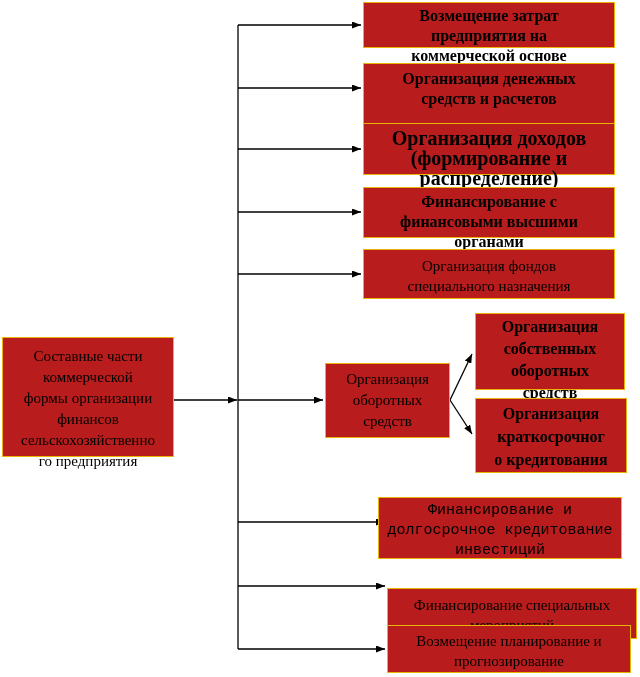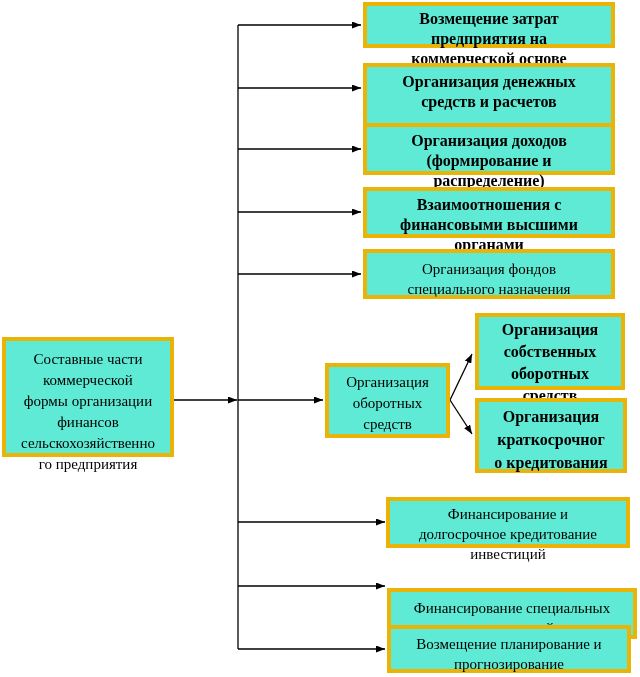--- a/index.html
+++ b/index.html
@@ -12,49 +12,49 @@
     overflow: hidden;
   }
   .connectors {
     position: absolute;
     left: 0; top: 0;
     width: 640px; height: 677px;
   }
   .node {
     position: absolute;
     box-sizing: border-box;
-    background: #5eead4;
-    border: 4px solid #eab308;
+    background: #b91c1c;
+    border: 1px solid #eab308;
   }
   .node .txt {
     position: absolute;
     left: 0; right: 0;
     text-align: center;
     white-space: pre-line;
     color: #000000;
     overflow: visible;
   }
   .bold .txt { font-weight: bold; }
 
   
   #n-cost        { left:363px; top:2px;   width:252px; height:46px; }
   #n-cost .txt   { top:3px;  font-size:16px; line-height:20px; }
   #n-cash        { left:363px; top:63px;  width:252px; height:64px; }
   #n-cash .txt   { top:5px;  font-size:16px; line-height:20px; }
   #n-income      { left:363px; top:123px; width:252px; height:52px; }
-  #n-income .txt { top:4px;  font-size:16px; line-height:20px; }
+  #n-income .txt { top:4px;  font-size:20px; line-height:20px; }
   #n-rel         { left:363px; top:187px; width:252px; height:51px; }
   #n-rel .txt    { top:4px;  font-size:16px; line-height:20px; }
   #n-spec        { left:363px; top:249px; width:252px; height:50px;padding-left:16px; }
   #n-spec .txt   { top:6px;  font-size:15px; line-height:20px; }
   #n-own         { left:475px; top:313px; width:150px; height:77px; }
   #n-own .txt    { top:2px;  font-size:16px; line-height:22px; }
   #n-short       { left:475px; top:398px; width:152px; height:75px; }
   #n-short .txt  { top:3px;  font-size:16px; line-height:23px; }
-  #n-invest      { left:386px; top:497px; width:244px; height:51px; }
+  #n-invest      { left:378px; top:497px; width:244px; height:62px;font-family:Liberation Mono, monospace; }
   #n-invest .txt { top:3px;  font-size:15px; line-height:20px; }
   #n-events      { left:387px; top:588px; width:250px; height:51px; }
   #n-events .txt { top:6px;  font-size:15px; line-height:20px; }
   #n-plan        { left:387px; top:625px; width:244px; height:48px; }
   #n-plan .txt   { top:5px;  font-size:15px; line-height:20px; }
   #n-root        { left:2px;   top:337px; width:172px; height:120px; }
   #n-root .txt   { top:8px;  font-size:15px; line-height:21px; }
   #n-work        { left:325px; top:363px; width:125px; height:75px; }
   #n-work .txt   { top:5px;  font-size:15px; line-height:21px; }
 </style>
@@ -97,21 +97,21 @@
 средств и расчетов</div>
   </div>
 
   <div class="node bold" id="n-income">
     <div class="txt">Организация доходов
 (формирование и
 распределение)</div>
   </div>
 
   <div class="node bold" id="n-rel">
-    <div class="txt">Взаимоотношения с
+    <div class="txt">Финансирование с
 финансовыми высшими
 органами</div>
   </div>
 
   <div class="node" id="n-spec">
     <div class="txt">Организация фондов
 специального назначения</div>
   </div>
 
   <div class="node bold" id="n-own">

